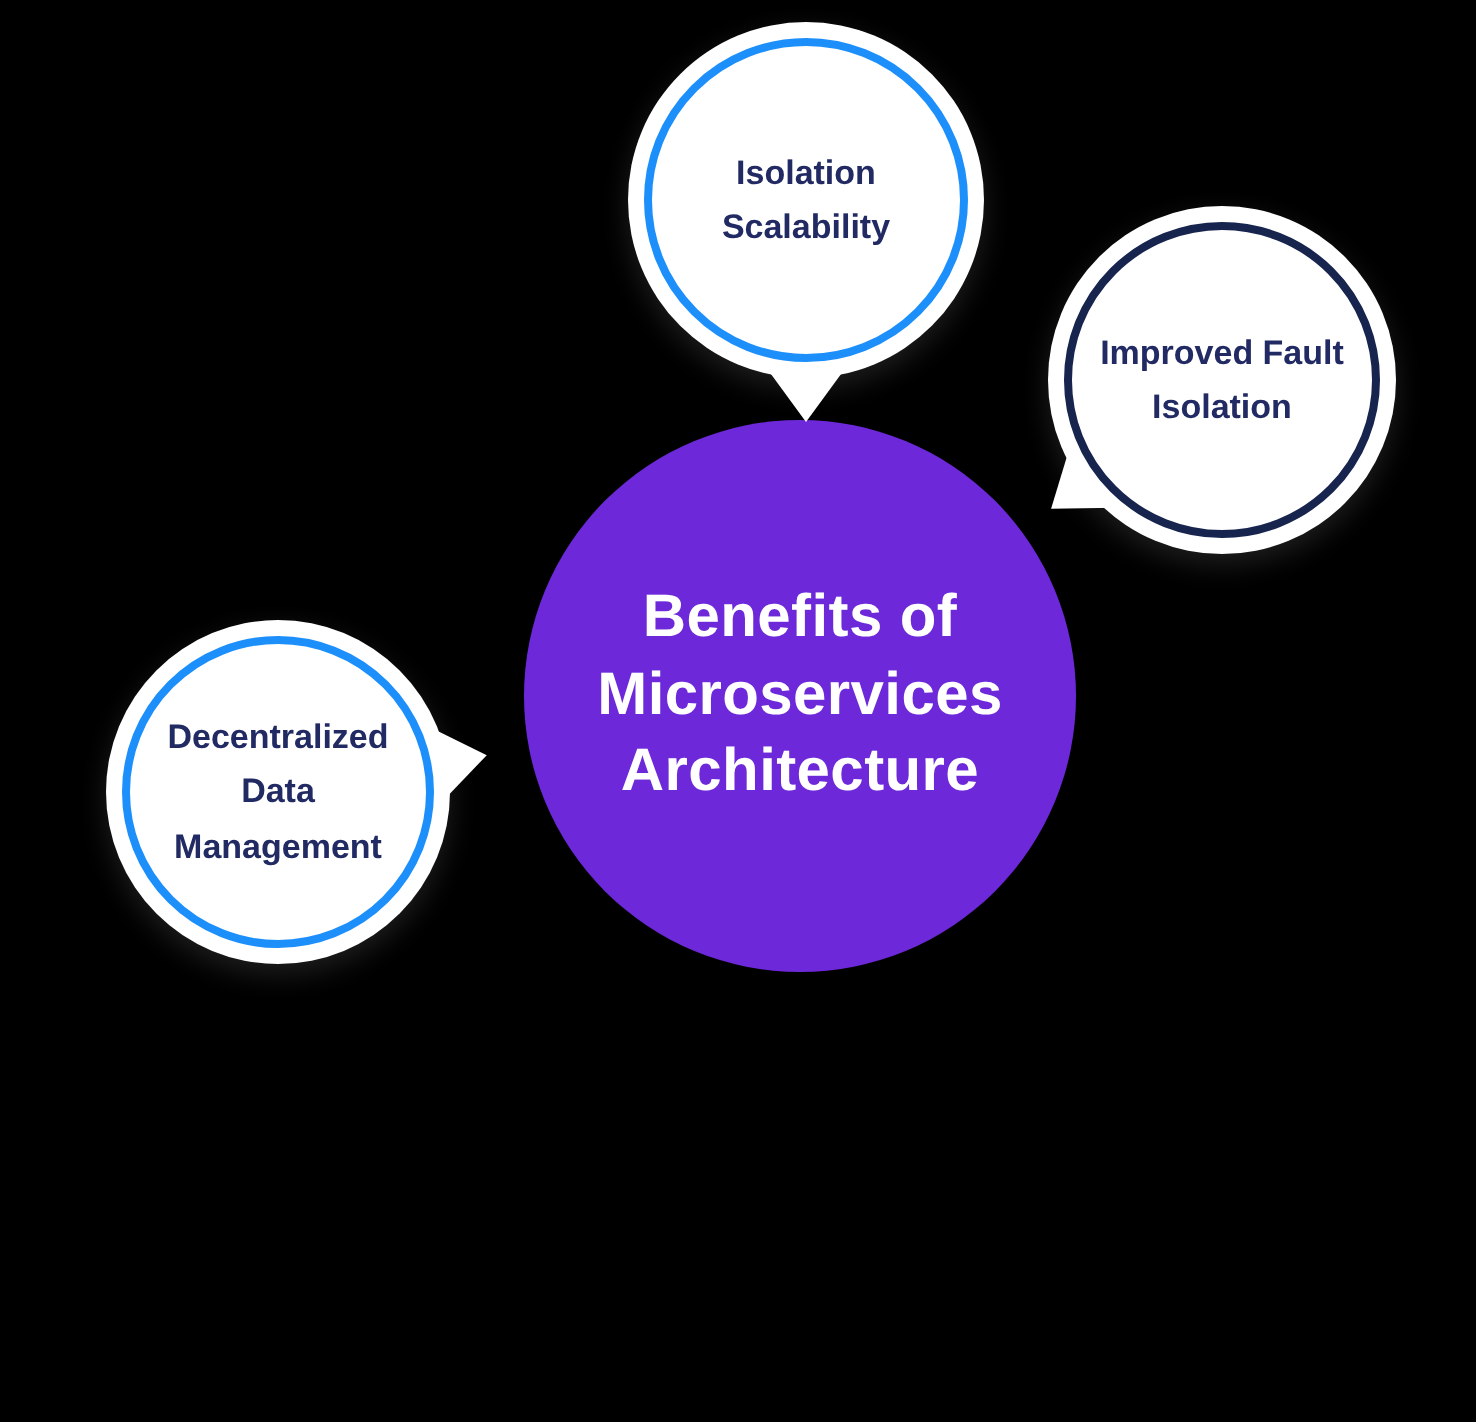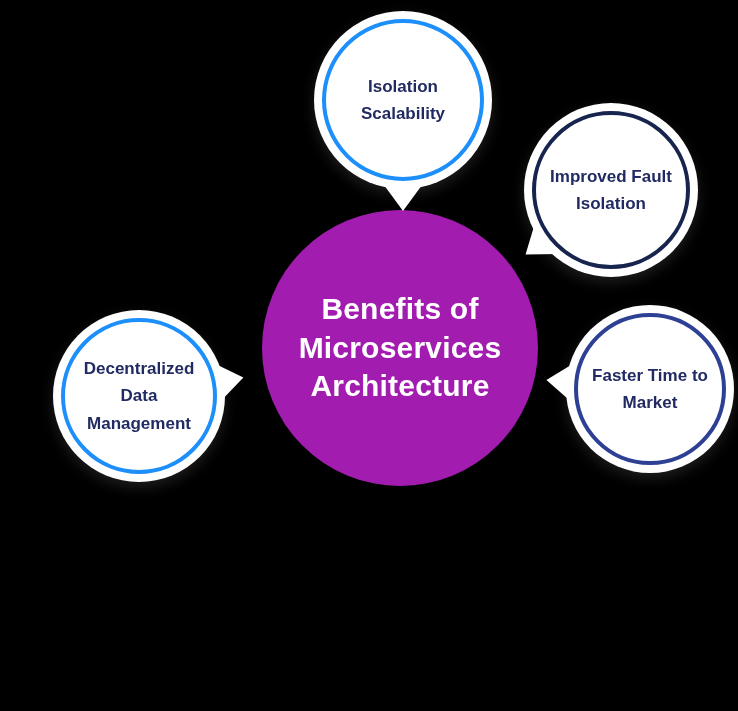--- a/index.html
+++ b/index.html
@@ -101,46 +101,40 @@
   .b6 .tail { width: 106px; transform: rotate(-10deg); }
 
   .b7 { left: 114px; top: 94px;  width: 172px; height: 172px; }
   .b7 .tail { width: 106px; transform: rotate(41deg); }
 </style>
 </head>
 <body style="background: rgb(0, 0, 0);">
 
 <div class="canvas">
 
-  <div class="center-bubble" style="background: #a21caf; color: rgb(255, 255, 255);">
+  <div class="center-bubble" style="background: #6d28d9; color: rgb(255, 255, 255);">
     <div class="center-title">Benefits of
 Microservices
 Architecture</div>
   </div>
 
   <div class="bubble b1" style="--ring: #1d8ffb; --label-color: #212a62;">
     <span class="tail"></span>
     <div class="ring"></div>
     <div class="bubble-label">Isolation
 Scalability</div>
   </div>
 
   <div class="bubble b2" style="--ring: #16244e; --label-color: #212a62;">
     <span class="tail"></span>
     <div class="ring"></div>
     <div class="bubble-label">Improved Fault
 Isolation</div>
   </div>
 
-  <div class="bubble b3" style="--ring: #2e4094; --label-color: #212a62;">
-    <span class="tail"></span>
-    <div class="ring"></div>
-    <div class="bubble-label">Faster Time to
-Market</div>
-  </div>
 
 
 
   <div class="bubble b6" style="--ring: #1d8ffb; --label-color: #212a62;">
     <span class="tail"></span>
     <div class="ring"></div>
     <div class="bubble-label">Decentralized
 Data
 Management</div>
   </div>

